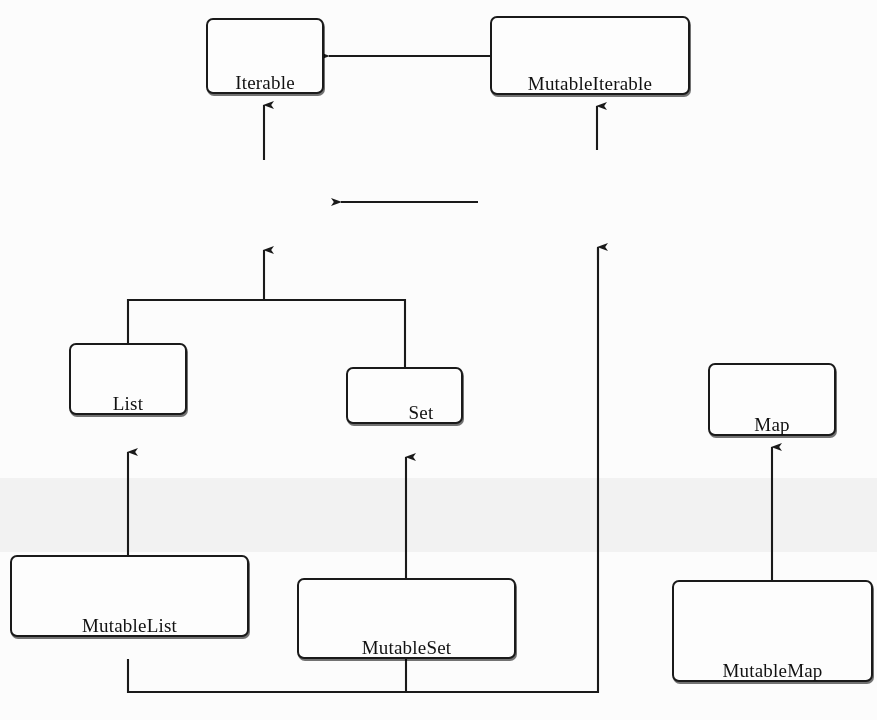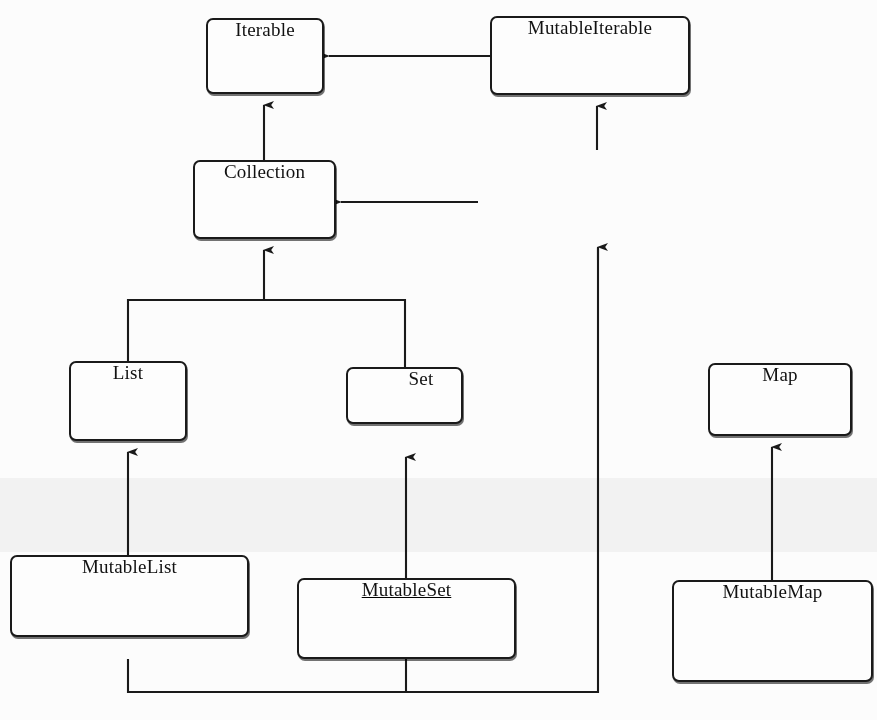--- a/index.html
+++ b/index.html
@@ -33,21 +33,21 @@
     background: #f2f2f2;
     pointer-events: none;
   }
   .node-box {
     position: absolute;
     box-sizing: border-box;
     border: 2px solid #1a1a1a;
     border-radius: 7px;
     background: #fdfdfd;
     display: flex;
-    align-items: flex-start;
+    align-items: flex-end;
     justify-content: center;
     box-shadow: 1px 2px 0 rgba(0,0,0,0.55);
   }
   .node-label {
     font-family: "Liberation Serif", serif;
     color: #111111;
     font-size: 19px;
     letter-spacing: 0.2px;
     white-space: nowrap;
     text-align: center;
@@ -97,42 +97,39 @@
   </svg>
 
   <div class="node-box" style="left:206px;top:18px;width:118px;height:76px;">
     <span class="node-label">Iterable</span>
   </div>
 
   <div class="node-box" style="left:490px;top:16px;width:200px;height:79px;">
     <span class="node-label">MutableIterable</span>
   </div>
 
-  <div class="node-box" style="left:193px;top:160px;width:143px;height:79px;">
-    <span class="node-label">Collection</span>
-  </div>
 
 
-  <div class="node-box" style="left:69px;top:361px;width:118px;height:80px;">
+  <div class="node-box" style="left:69px;top:343px;width:118px;height:72px;">
     <span class="node-label">List</span>
   </div>
 
   <div class="node-box" style="left:346px;top:367px;width:117px;height:57px;padding-left:33px;">
     <span class="node-label">Set</span>
   </div>
 
-  <div class="node-box" style="left:708px;top:363px;width:144px;height:73px;">
+  <div class="node-box" style="left:708px;top:363px;width:128px;height:73px;">
     <span class="node-label">Map</span>
   </div>
 
   <div class="node-box" style="left:10px;top:555px;width:239px;height:82px;">
     <span class="node-label">MutableList</span>
   </div>
 
-  <div class="node-box" style="left:297px;top:578px;width:219px;height:81px;text-decoration:underline;">
+  <div class="node-box" style="left:297px;top:578px;width:219px;height:81px;">
     <span class="node-label">MutableSet</span>
   </div>
 
   <div class="node-box" style="left:672px;top:580px;width:201px;height:102px;">
     <span class="node-label">MutableMap</span>
   </div>
 
 </div>
 
 </body></html>

